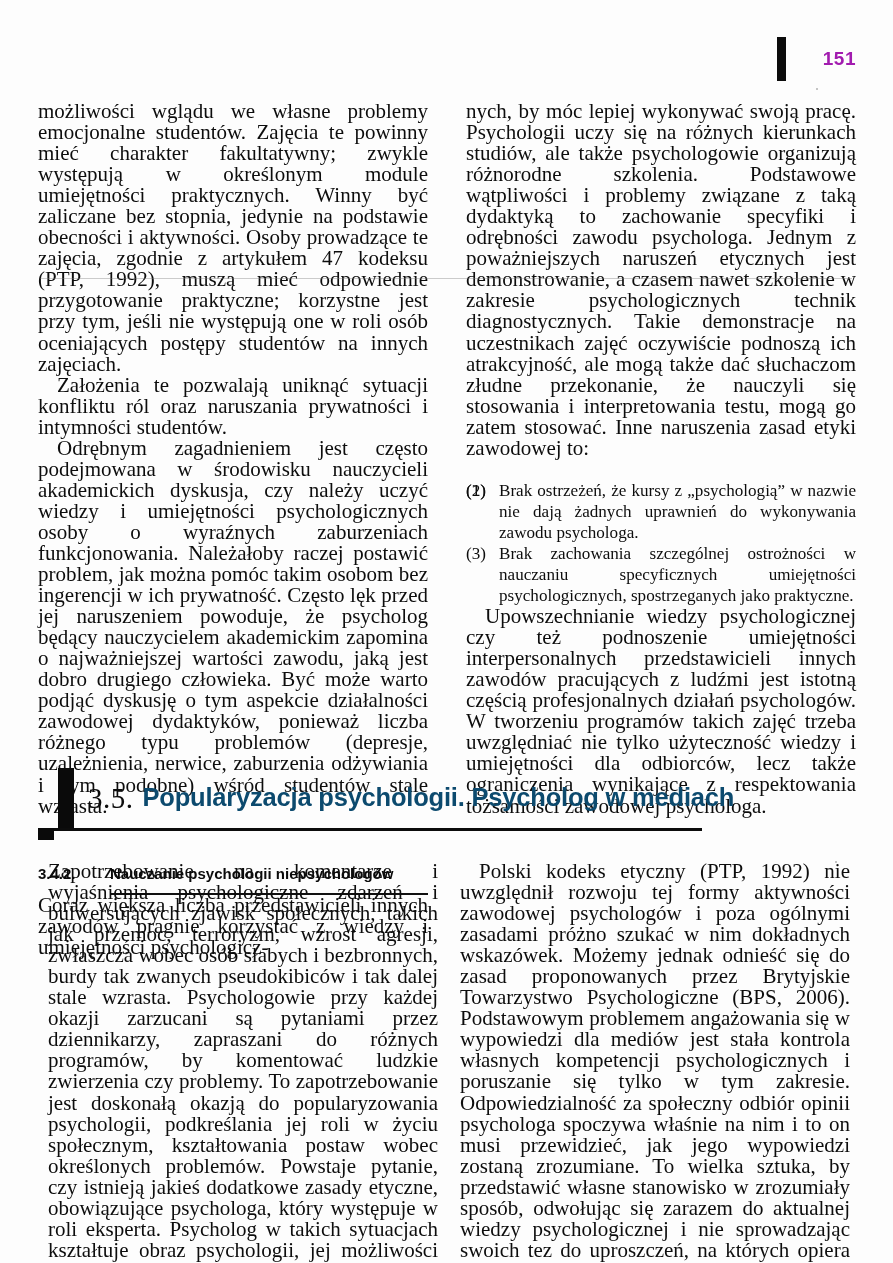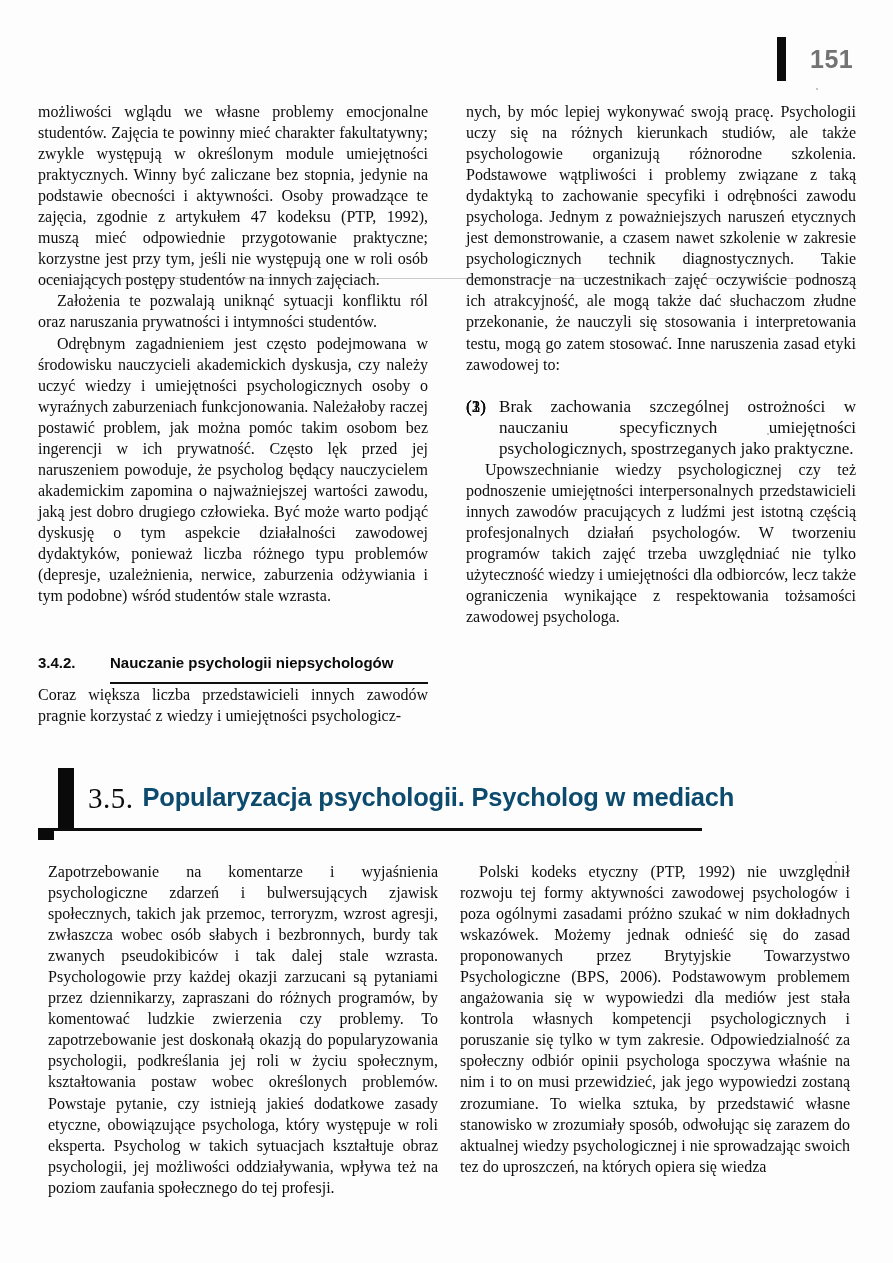--- a/index.html
+++ b/index.html
@@ -51,44 +51,44 @@
   }
   .rh-rule {
     width: 9px;
     height: 44px;
     background: #0b0b0b;
     margin: 0 24px 0 18px;
     flex: none;
   }
   .rh-folio {
     font-family: "Liberation Sans", "DejaVu Sans", sans-serif;
-    font-size: 25px;
+    font-size: 19px;
     font-weight: bold;
     letter-spacing: 0.5px;
-    color: #737373;
+    color: #a21caf;
     min-width: 46px;
-    text-align: left;
+    text-align: right;
   }
 
   
   .body-top {
     position: absolute;
     top: 101px;
     left: 38px;
     width: 818px;
     display: flex;
     gap: 38px;
   }
   .col {
     width: 390px;
     flex: none;
   }
   p.para {
     margin: 0;
-    font-size: 16px;
+    font-size: 21px;
     line-height: 21.05px;
     text-align: justify;
     text-justify: inter-word;
     hyphens: manual;
     word-spacing: 0.1px;
   }
   p.para.indent {
     text-indent: 19px;
   }
 
@@ -247,20 +247,21 @@
 
     <div class="col">
       <p class="para">nych, by móc lepiej wykonywać swoją pracę. Psychologii uczy się na różnych kierunkach studiów, ale także psychologowie organizują różnorodne szkolenia. Podstawowe wątpliwości i problemy związane z taką dydaktyką to zachowanie specyfiki i odrębności zawodu psychologa. Jednym z poważniejszych naruszeń etycznych jest demonstrowanie, a czasem nawet szkolenie w zakresie psychologicznych technik diagnostycznych. Takie demonstracje na uczestnikach zajęć oczywiście podnoszą ich atrakcyjność, ale mogą także dać słuchaczom złudne przekonanie, że nauczyli się stosowania i interpretowania testu, mogą go zatem stosować. Inne naruszenia zasad etyki zawodowej to:</p>
 
       <ol class="numlist">
         <li>
           <span class="lm">(1)</span>
         </li>
         <li>
           <span class="lm">(2)</span>
+          <span>Brak ostrzeżeń, że kursy z „psychologią” w nazwie nie dają żadnych uprawnień do wykonywania zawodu psychologa.</span>
         </li>
         <li>
           <span class="lm">(3)</span>
           <span>Brak zachowania szczególnej ostrożności w nauczaniu specyficznych umiejętności psychologicznych, spostrzeganych jako praktyczne.</span>
         </li>
       </ol>
 
       <p class="para indent after-list">Upowszechnianie wiedzy psychologicznej czy też podnoszenie umiejętności interpersonalnych przedstawicieli innych zawodów pracujących z ludźmi jest istotną częścią profesjonalnych działań psychologów. W tworzeniu programów takich zajęć trzeba uwzględniać nie tylko użyteczność wiedzy i umiejętności dla odbiorców, lecz także ograniczenia wynikające z respektowania tożsamości zawodowej psychologa.</p>
     </div>
   </div>

